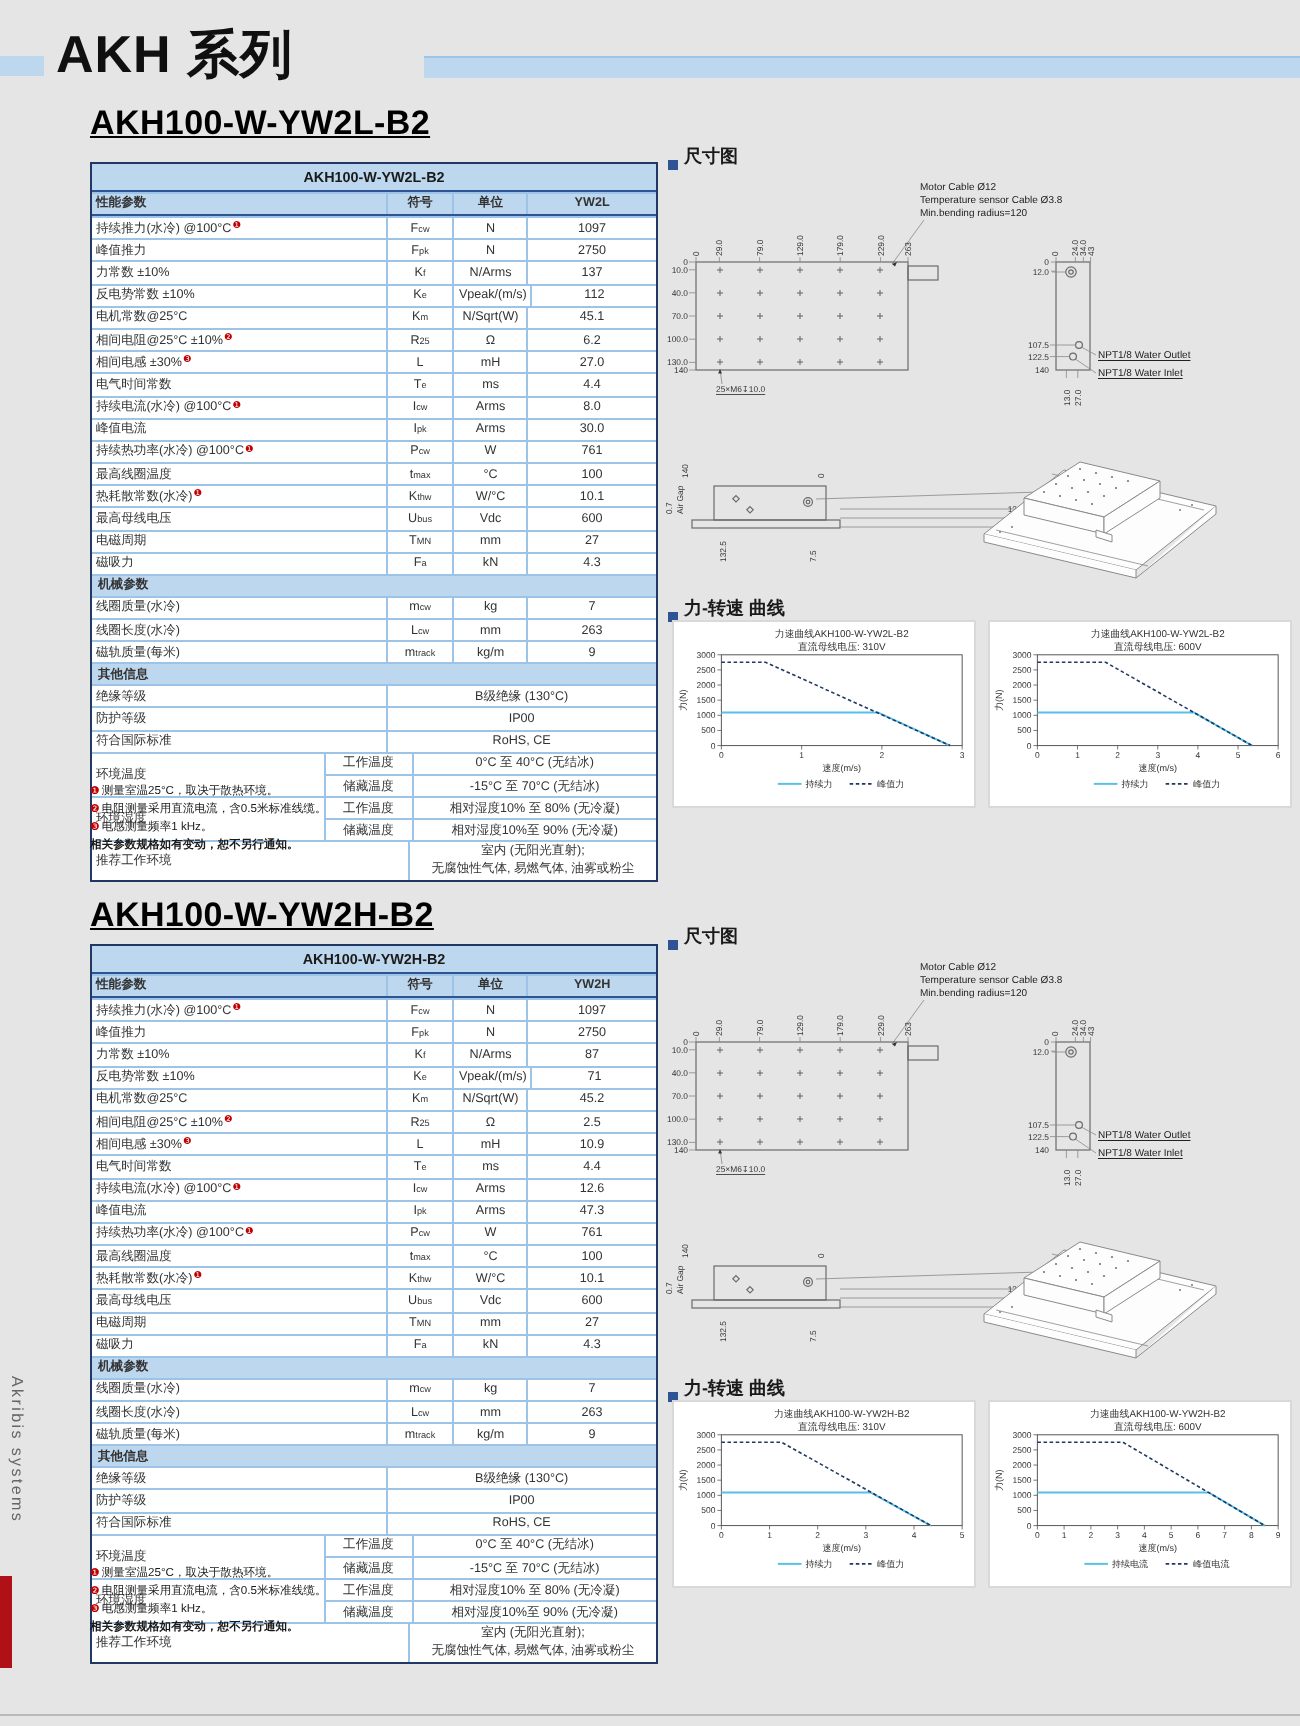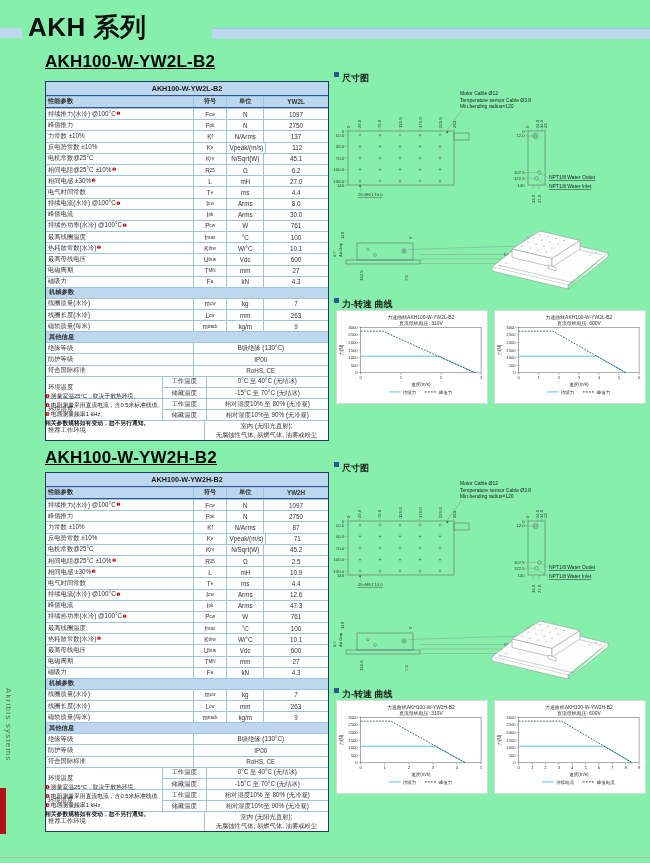--- a/index.html
+++ b/index.html
@@ -1,16 +1,16 @@
 <!DOCTYPE html>
 <html><head>
 <meta charset="utf-8">
 <style>
   html,body{margin:0;padding:0;background:#fff;}
-  .page{position:relative;width:650px;height:863px;background:#86efac;overflow:hidden;
+  .page{position:relative;width:650px;height:863px;background:#e5e5e5;overflow:hidden;
         font-family:"Liberation Sans","DejaVu Sans",sans-serif;color:#222;}
   
   .tbar{position:absolute;top:28px;height:10px;background:#bdd7ee;}
   .tbar.l{left:0;width:22px;}
   .tbar.r{left:212px;right:0;}
   .series-title{position:absolute;left:28px;top:10px;font-size:26px;font-weight:600;color:#101010;letter-spacing:0.5px;}
   
   .sidebar{position:absolute;left:4px;top:688px;height:125px;writing-mode:vertical-rl;
            font-size:8px;color:#666;letter-spacing:1.2px;}
   .stripe{position:absolute;left:0;top:788px;width:6px;height:46px;background:#b01116;}
@@ -44,21 +44,21 @@
   .c.rp{flex:0 0 56%;}
   .c.rv{flex-direction:column;justify-content:center;line-height:1.35;text-align:center;}
   sub{font-size:4.6px;}
   sup.note{color:#c00000;font-size:4.8px;line-height:0;margin-left:0.5px;}
   
   .fnotes{position:absolute;left:45px;width:290px;font-size:5.8px;line-height:1.58;color:#1a1a1a;}
   .fm{color:#c00000;font-size:5.4px;margin-right:1px;}
   .fn.notice{font-weight:bold;}
   
   .rightcol{position:absolute;left:332px;width:318px;height:336px;}
-  .sec-h{position:absolute;left:2px;top:0;font-size:9px;font-weight:bold;color:#1a1a1a;display:flex;align-items:flex-start;}
+  .sec-h{position:absolute;left:2px;top:0;font-size:9px;font-weight:bold;color:#1a1a1a;display:flex;align-items:flex-end;}
   .sec-h .sq{display:inline-block;width:5px;height:5px;background:#2e5496;margin-right:3px;}
   .sec-h.curve{top:226px;}
   .drawing-slot{position:absolute;left:0;top:13px;width:318px;height:212px;}
   .drawing-slot svg{width:318px;height:212px;display:block;}
   .charts{position:absolute;left:4px;top:238px;display:flex;gap:6px;}
   svg.chart{width:150px;height:92px;background:#fff;border:0.5px solid #d9d9d9;}
   
   .dr{fill:none;stroke:#6a6a6a;stroke-width:0.6;}
   .dl{stroke:#888;stroke-width:0.4;fill:none;}
   .dh{stroke:#555;stroke-width:0.45;fill:none;}

